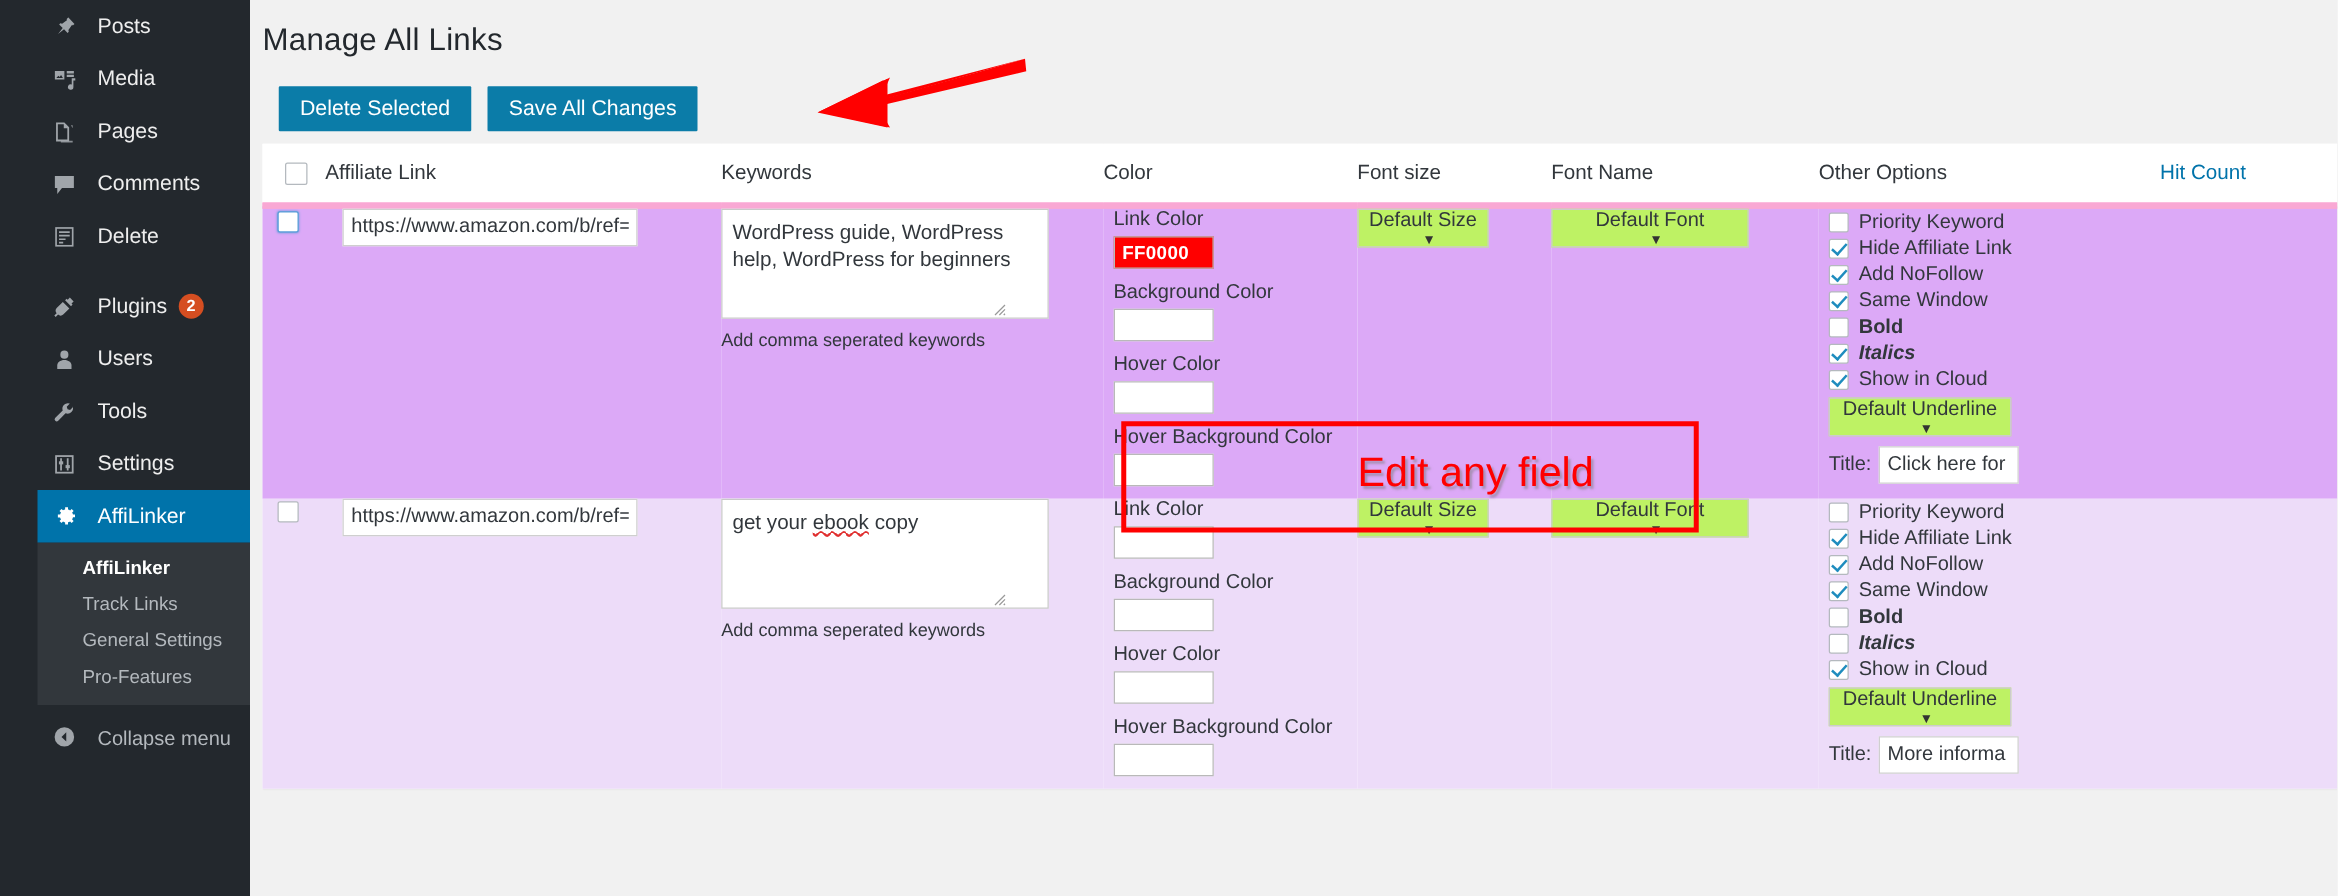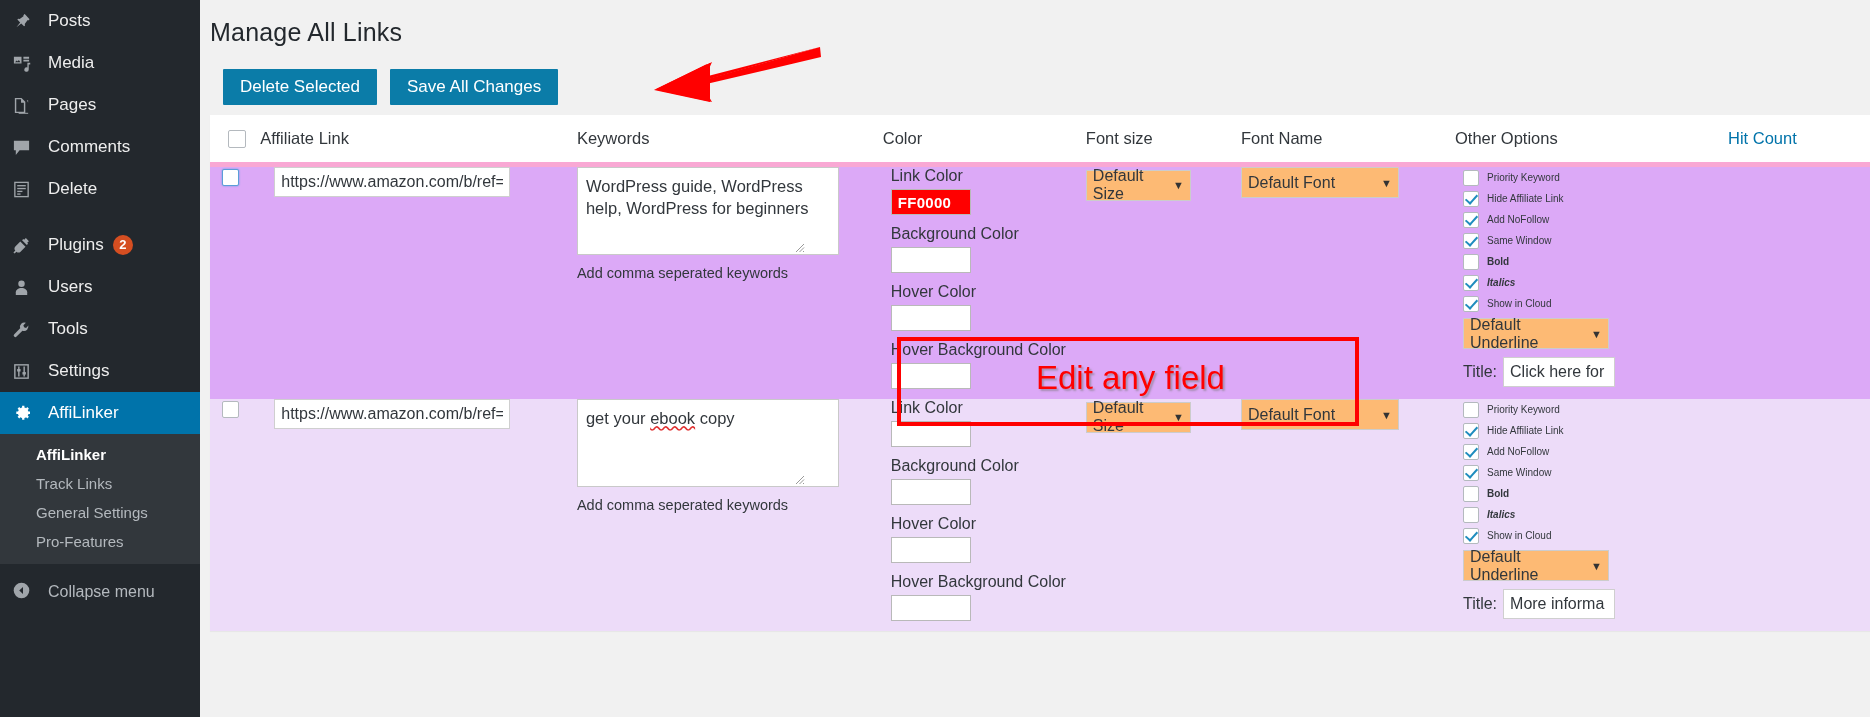--- a/index.html
+++ b/index.html
@@ -9,21 +9,21 @@
     overflow: hidden;
     font-family: "Liberation Sans", sans-serif;
     background: #f1f1f1;
   }
   #app { position: relative; width: 1870px; height: 717px; display: flex; }
 
   
   #sidebar {
     width: 200px; min-width: 200px; height: 717px;
     background: #23282d; color: #eee;
-    font-size: 17px; position: relative; z-index: 5;
+    font-size: 17px; position: relative; z-index: 5; padding-left: 30px;
   }
   .nav-item {
     display: flex; align-items: center;
     height: 42px; padding-left: 12px;
     color: #eeeeee; cursor: pointer; position: relative;
   }
   .nav-item .ico {
     width: 30px; min-width: 30px; display: flex; align-items: center;
     justify-content: flex-start; color: #a0a5aa;
   }
@@ -125,41 +125,41 @@
   .cfield {
     width: 80px; height: 26px; border: 1px solid #b9b9b9; background: #fff;
     margin-bottom: 10px; font-size: 15px; color: #fff; padding: 0 6px;
     font-family: "Liberation Sans", sans-serif; font-weight: 600;
     letter-spacing: .3px;
   }
   .cfield.plain { color: #32373c; font-weight: 400; }
 
   select.sel, .sel {
     font-family: "Liberation Sans", sans-serif; font-size: 16px;
-    color: #32373c; background: #fdba74; border: 1px solid #cccccc;
+    color: #32373c; background: #bef264; border: 1px solid #cccccc;
     height: 31px; padding: 0 6px; position: relative; cursor: pointer;
-    display: inline-flex; align-items: center; justify-content: space-between;
+    display: inline-flex; align-items: center; justify-content: space-between; flex-direction: column;
   }
   .sel .caret { font-size: 11px; margin-left: 10px; color: #333; }
   .sel-size { width: 105px; }
   .sel-font { width: 158px; }
   .sel-underline { width: 146px; margin-top: 4px; }
 
   .optrow { display: flex; align-items: center; height: 21px; margin-bottom: 0px; }
   .cbx {
     width: 16px; height: 16px; min-width: 16px; border: 1px solid #b4b9be;
     background: #fff; border-radius: 2px; margin-right: 8px; position: relative;
     cursor: pointer;
   }
   .cbx.on::after {
     content: ""; position: absolute; left: 4px; top: 0px;
     width: 5px; height: 10px; border: solid #1e8cbe;
     border-width: 0 2.4px 2.4px 0; transform: rotate(42deg);
   }
-  .optlabel { font-size: 10px; color: #32373c; white-space: nowrap; }
+  .optlabel { font-size: 16px; color: #32373c; white-space: nowrap; }
   .optlabel.bold { font-weight: bold; }
   .optlabel.italic { font-style: italic; font-weight: 600; }
 
   .titlerow { display: flex; align-items: center; margin-top: 8px; }
   .titlerow .tl { font-size: 16px; color: #32373c; margin-right: 6px; }
   .title-input { width: 112px; height: 29px; font-size: 15.5px; }
 
   .hdr-cb {
     width: 18px; height: 18px; border: 1px solid #b4b9be; background: #fff;
     border-radius: 2px; cursor: pointer;
@@ -170,21 +170,21 @@
   }
   .row-cb.focus { border: 1px solid #5b9dd9; box-shadow: 0 0 2px #5b9dd9; }
 
   
   #arrow { position: absolute; left: 452px; top: 44px; pointer-events: none; }
   #hl-box {
     position: absolute; left: 697px; top: 337px; width: 462px; height: 89px;
     border: 4px solid #ff0000; pointer-events: none; background: transparent;
   }
   #hl-text {
-    position: absolute; left: 836px; top: 359px; color: #ff0000;
+    position: absolute; left: 886px; top: 359px; color: #ff0000;
     font-size: 33px; font-family: "Liberation Sans", sans-serif;
     text-shadow: 2px 2px 2px rgba(120,120,120,.55); pointer-events: none;
     white-space: nowrap;
   }
 </style>
 </head>
 <body>
 
 <div id="app">
 

